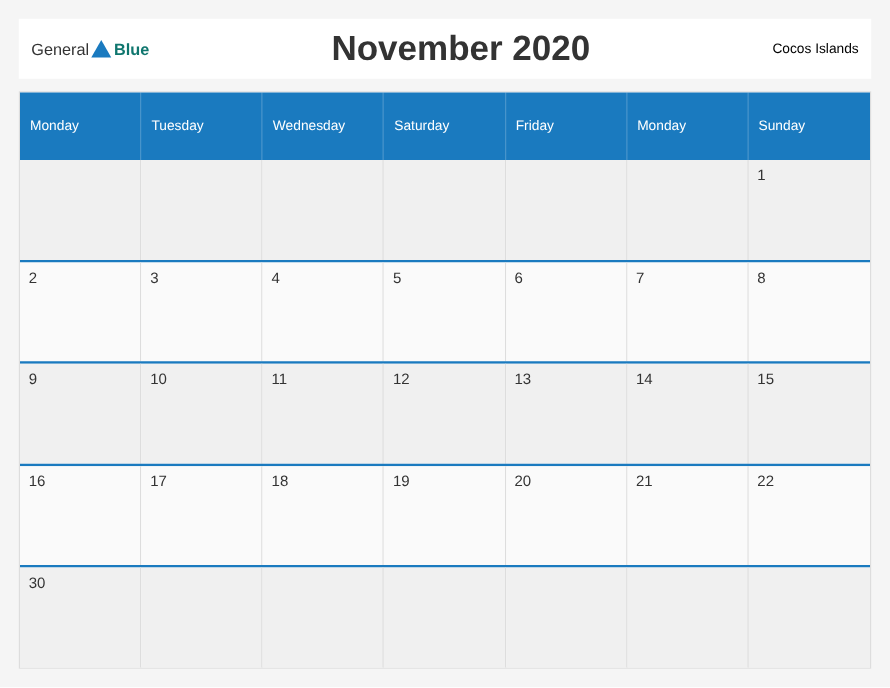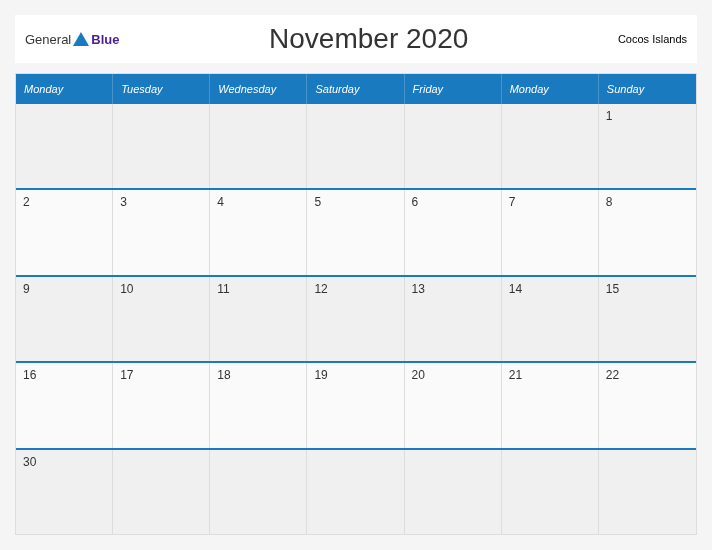--- a/index.html
+++ b/index.html
@@ -31,35 +31,35 @@
       align-items: center;
       gap: 0;
     }
     .logo-text-general {
       font-size: 13px;
       color: #333;
       font-weight: normal;
     }
     .logo-text-blue {
       font-size: 13px;
-      color: #4c1d95;
+      color: #0f766e;
       font-weight: bold;
     }
     .logo-triangle {
       width: 0;
       height: 0;
       border-left: 8px solid transparent;
       border-right: 8px solid transparent;
       border-bottom: 14px solid #1a7abf;
       margin: 0 2px;
     }
     .title {
       font-size: 28px;
       color: #333;
-      font-weight: normal;
+      font-weight: bold;
       text-align: center;
     }
     .location {
       font-size: 11px;
       color: #000000;
       text-align: center;
     }
     .calendar {
       flex: 1;
       display: flex;
@@ -68,24 +68,23 @@
       border: 1px solid #ddd;
     }
     .day-headers {
       display: grid;
       grid-template-columns: repeat(7, 1fr);
       background: #1a7abf;
     }
     .day-header {
       color: #ffffff;
       font-size: 11px;
-      padding: 9px 8px;
+      padding: 21px 8px;
       font-weight: normal;
       border-right: 1px solid rgba(255,255,255,0.2);
-      font-style: italic;
     }
     .day-header:last-child { border-right: none; }
     .calendar-body {
       display: flex;
       flex-direction: column;
       flex: 1;
     }
     .week-row {
       display: grid;
       grid-template-columns: repeat(7, 1fr);

